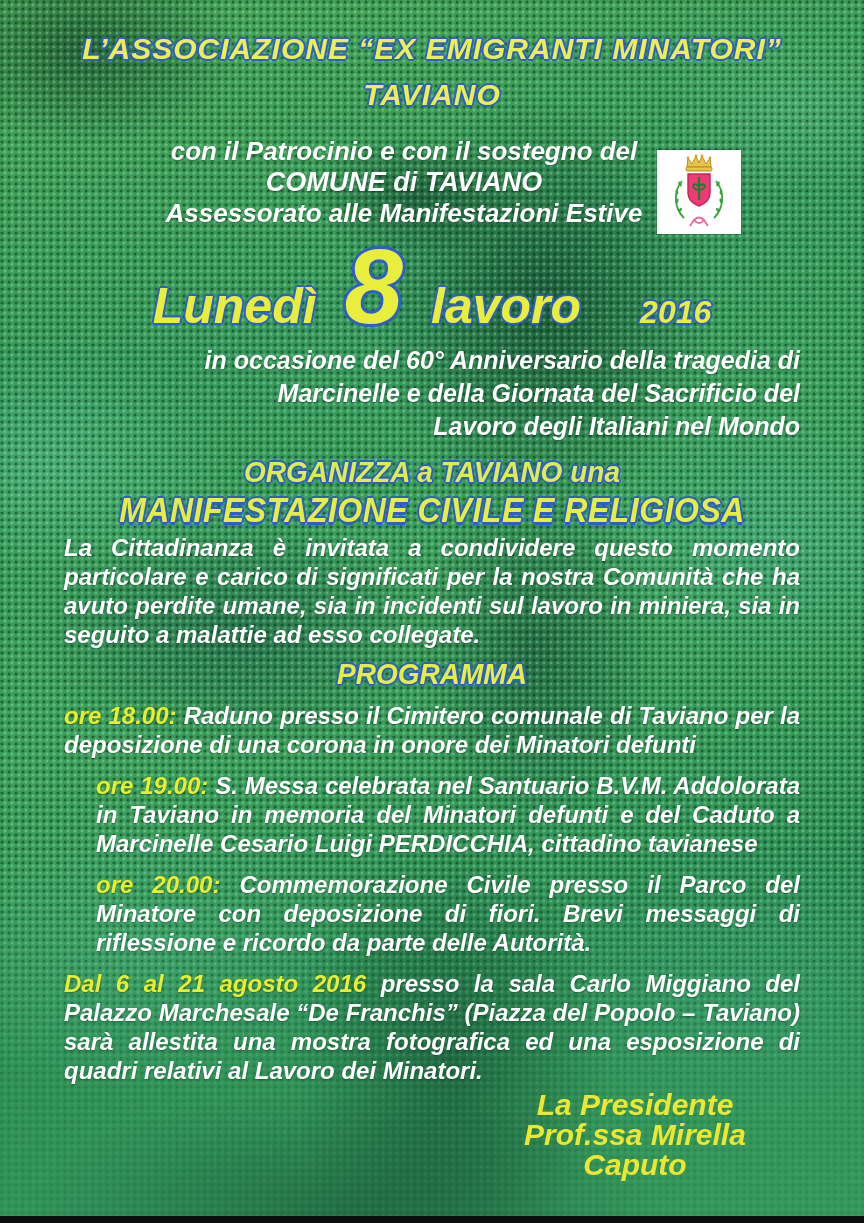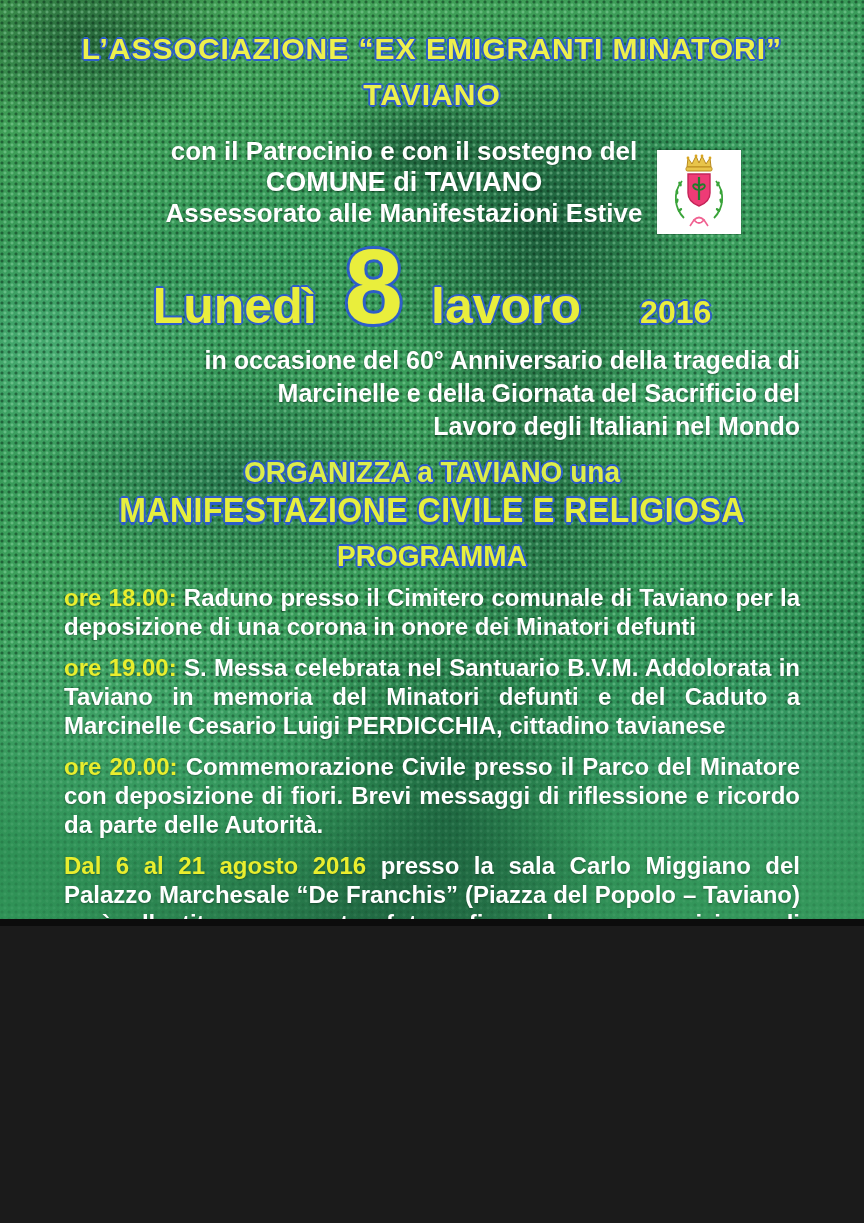--- a/index.html
+++ b/index.html
@@ -7,37 +7,38 @@
     --blue:#2e5ec9;
     --time-yellow:#e9ee2e;
     --white:#ffffff;
   }
   *{margin:0;padding:0;box-sizing:border-box;}
   html,body{background:#1b1b1b;}
   body{font-family:"Liberation Sans", sans-serif;}
 
   .poster{
     position:relative;
-    width:864px;height:926px;
+    width:864px;height:1223px;
     overflow:hidden;
     font-weight:700;
     background:
       radial-gradient(ellipse 150px 90px at 48% 16%, rgba(10,50,36,0.50), rgba(10,50,36,0) 70%),
       radial-gradient(ellipse 240px 300px at 63% 25%, rgba(8,46,34,0.55), rgba(8,46,34,0) 70%),
       radial-gradient(ellipse 220px 140px at 10% 4%, rgba(10,42,30,0.50), rgba(0,0,0,0) 70%),
       radial-gradient(ellipse 200px 120px at 92% 9%, rgba(120,210,170,0.22), rgba(0,0,0,0) 70%),
       radial-gradient(ellipse 260px 160px at 6% 38%, rgba(120,225,180,0.25), rgba(0,0,0,0) 70%),
       radial-gradient(ellipse 300px 170px at 28% 52%, rgba(12,62,58,0.42), rgba(0,0,0,0) 70%),
       radial-gradient(ellipse 180px 260px at 62% 53%, rgba(10,52,44,0.45), rgba(0,0,0,0) 70%),
       radial-gradient(ellipse 300px 190px at 90% 44%, rgba(80,180,185,0.22), rgba(0,0,0,0) 70%),
       radial-gradient(ellipse 340px 210px at 16% 78%, rgba(100,205,165,0.20), rgba(0,0,0,0) 70%),
       radial-gradient(ellipse 220px 320px at 52% 87%, rgba(8,48,36,0.42), rgba(0,0,0,0) 72%),
       radial-gradient(ellipse 320px 200px at 86% 81%, rgba(70,170,150,0.20), rgba(0,0,0,0) 70%),
       radial-gradient(ellipse 420px 160px at 40% 99%, rgba(10,45,35,0.35), rgba(0,0,0,0) 75%),
       linear-gradient(165deg,#46a455 0%,#35975a 28%,#3da05b 52%,#2f9156 74%,#35985c 100%);
+    font-style: italic;
   }
   
   .bg-texture{
     position:absolute;inset:0;z-index:1;
     background-image:
       radial-gradient(circle at 2px 2px, rgba(6,40,22,0.50) 1.1px, rgba(0,0,0,0) 1.9px),
       radial-gradient(circle at 5px 5px, rgba(195,255,215,0.30) 1.1px, rgba(0,0,0,0) 1.9px);
     background-size:7px 7px,7px 7px;
     -webkit-mask-image:linear-gradient(#000 70%, rgba(0,0,0,0.35) 88%, rgba(0,0,0,0.2));
     mask-image:linear-gradient(#000 70%, rgba(0,0,0,0.35) 88%, rgba(0,0,0,0.2));
@@ -73,21 +74,21 @@
 
   .organizza{margin-top:12px;font-size:28px;line-height:34px;color:#dded4a;
     transform:scaleY(1.08);}
   .manifest{font-size:32px;line-height:42px;color:#e6ef3e;white-space:nowrap;
     letter-spacing:0.5px;transform:scaleY(1.12);}
 
   .para{margin-top:2px;font-size:24px;line-height:29px;text-align:justify;}
   .programma{margin-top:8px;font-size:28px;line-height:34px;color:#e6ef3e;
     transform:scaleY(1.08);text-align:center;}
   .item{margin-top:10px;}
-  .item + .item{margin-top:12px;}
+  .item + .item{margin-top:12px;padding-left:32px;}
   .exhibition{margin-top:12px;}
   .time{color:var(--time-yellow);}
 
   .signature{margin-top:5px;margin-left:auto;width:330px;
     color:#ece733;font-size:30px;line-height:30px;}
 
   .crest{position:absolute;left:657px;top:150px;width:84px;height:84px;z-index:3;
     background:#fff;box-shadow:0 0 0 1px rgba(0,0,0,0.15);}
   .crest svg{display:block;width:100%;height:100%;}
 
@@ -153,20 +154,21 @@
 
     <div class="occasion white-text">
       <div>in occasione del 60° Anniversario della tragedia di</div>
       <div>Marcinelle e della Giornata del Sacrificio del</div>
       <div>Lavoro degli Italiani nel Mondo</div>
     </div>
 
     <div class="organizza outl2">ORGANIZZA a TAVIANO una</div>
     <div class="manifest outl2">MANIFESTAZIONE CIVILE E RELIGIOSA</div>
 
+    <p class="para white-text">La Cittadinanza è invitata a condividere questo momento particolare e carico di significati per la nostra Comunità che ha avuto perdite umane, sia in incidenti sul lavoro in miniera, sia in seguito a malattie ad esso collegate.</p>
 
     <div class="programma outl2">PROGRAMMA</div>
 
     <p class="para item white-text"><span class="time">ore 18.00:</span> <span>Raduno presso il Cimitero comunale di Taviano per la deposizione di una corona in onore dei Minatori defunti</span></p>
 
     <p class="para item white-text"><span class="time">ore 19.00:</span> <span>S. Messa celebrata nel Santuario B.V.M. Addolorata in Taviano in memoria del Minatori defunti e del Caduto a Marcinelle Cesario Luigi PERDICCHIA, cittadino tavianese</span></p>
 
     <p class="para item white-text"><span class="time">ore 20.00:</span> <span>Commemorazione Civile presso il Parco del Minatore con deposizione di fiori. Brevi messaggi di riflessione e ricordo da parte delle Autorità.</span></p>
 
     <p class="para exhibition white-text"><span class="time">Dal 6 al 21 agosto 2016</span> <span>presso la sala Carlo Miggiano del Palazzo Marchesale “De Franchis” (Piazza del Popolo – Taviano) sarà allestita una mostra fotografica ed una esposizione di quadri relativi al Lavoro dei Minatori.</span></p>

